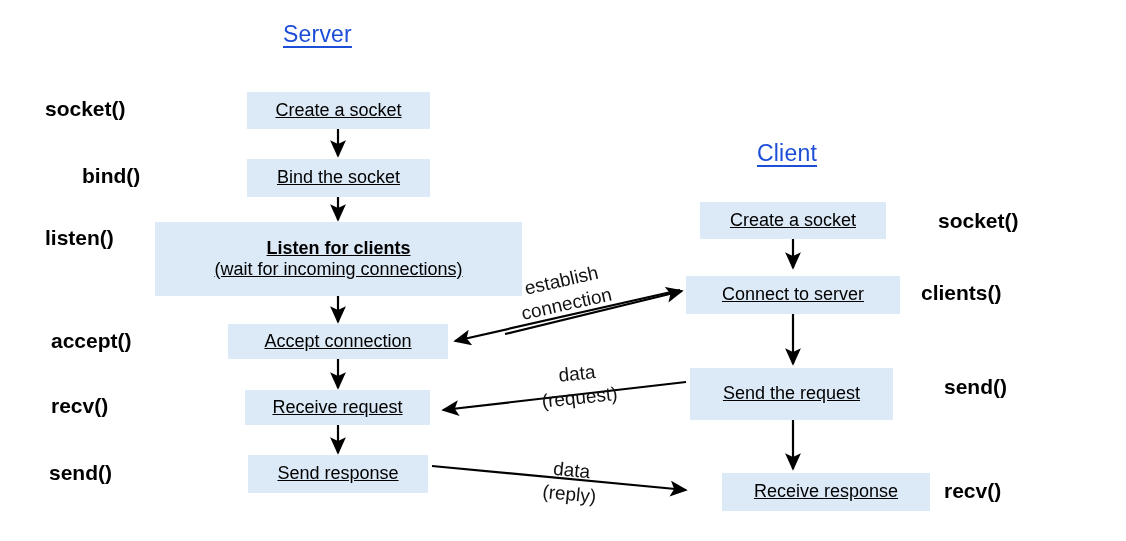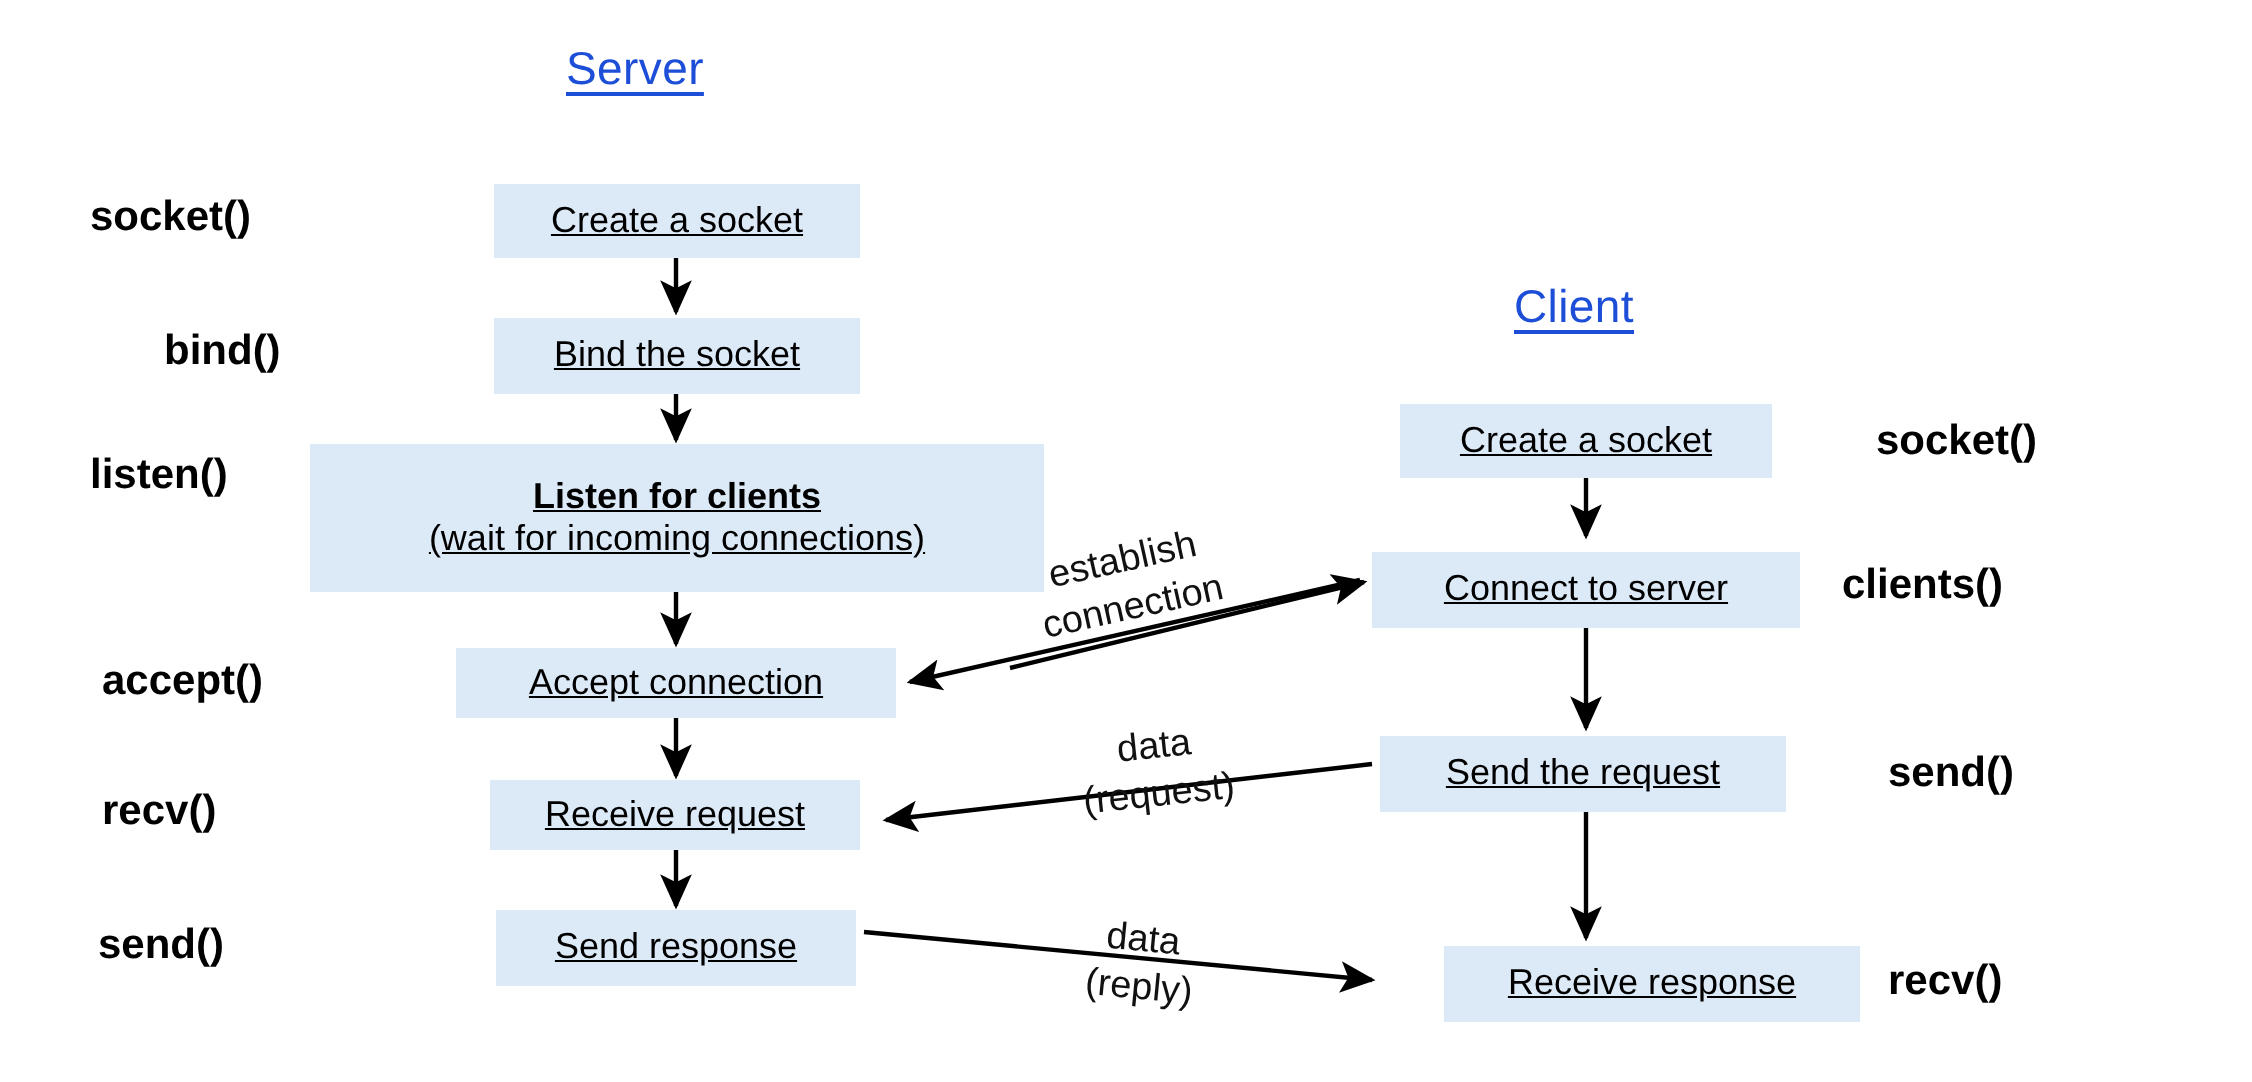--- a/index.html
+++ b/index.html
@@ -155,21 +155,21 @@
   </div>
 
   <div class="box" style="left:700px; top:202px; width:186px; height:37px;">
     <span class="line1">Create a socket</span>
   </div>
 
   <div class="box" style="left:686px; top:276px; width:214px; height:38px;">
     <span class="line1">Connect to server</span>
   </div>
 
-  <div class="box" style="left:690px; top:368px; width:203px; height:38px;">
+  <div class="box" style="left:690px; top:368px; width:203px; height:52px;">
     <span class="line1">Send the request</span>
   </div>
 
   <div class="box" style="left:688px; top:473px; width:208px; height:38px;margin-left:34px;">
     <span class="line1">Receive response</span>
   </div>
 
   <div class="api" style="left:938px; top:209px;">socket()</div>
   <div class="api" style="left:921px; top:281px;">clients()</div>
   <div class="api" style="left:944px; top:375px;">send()</div>

